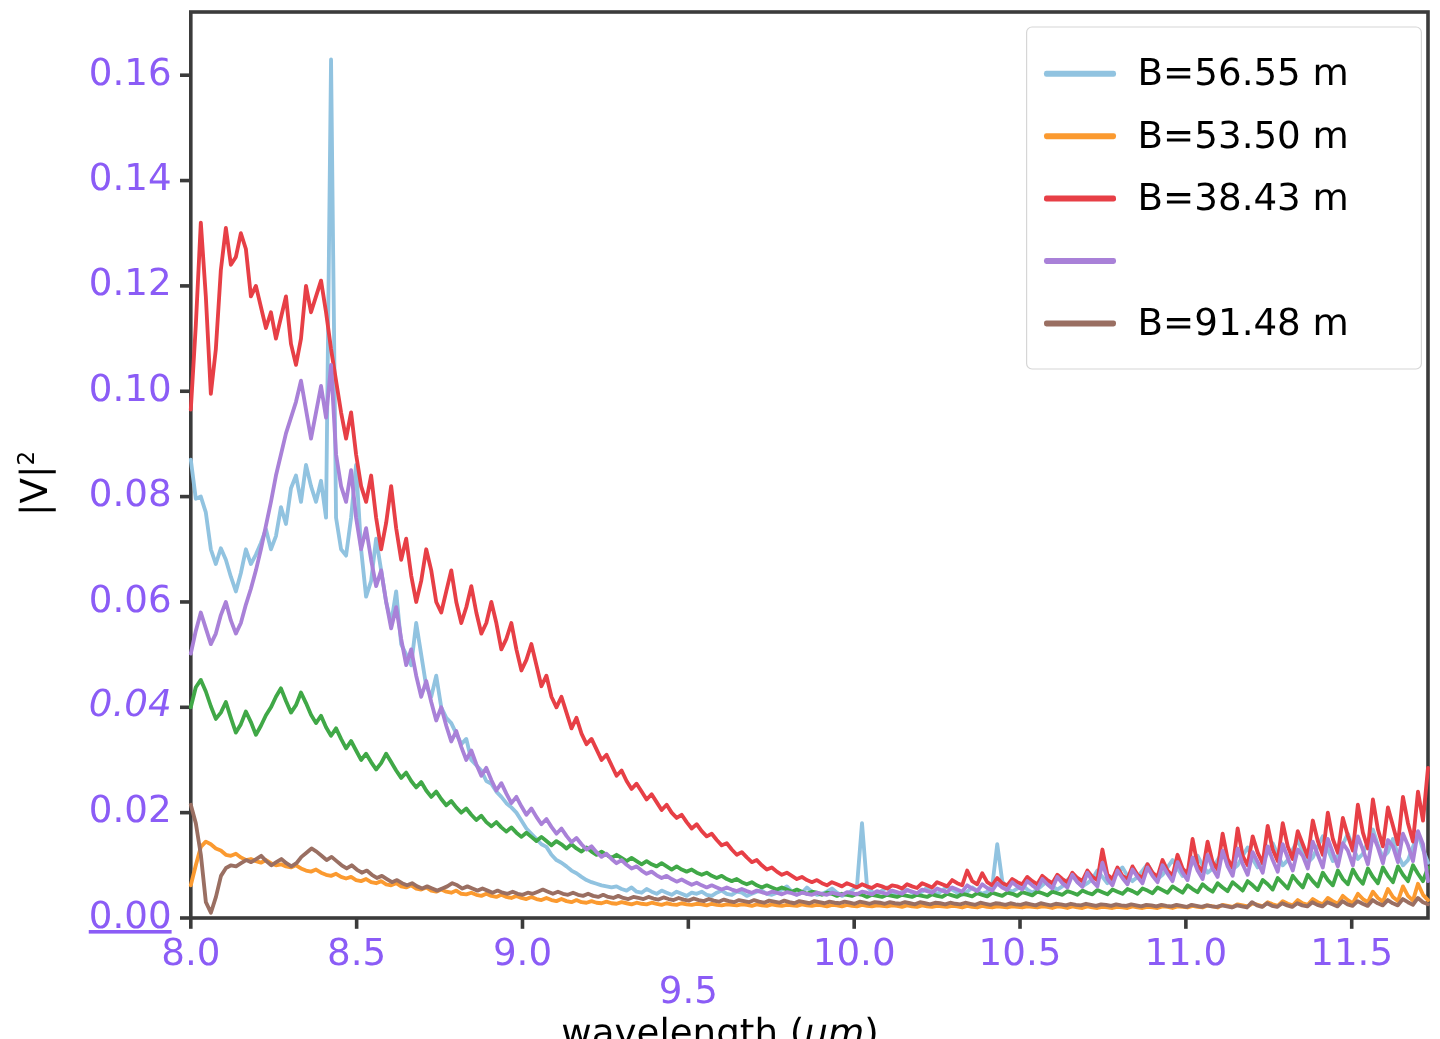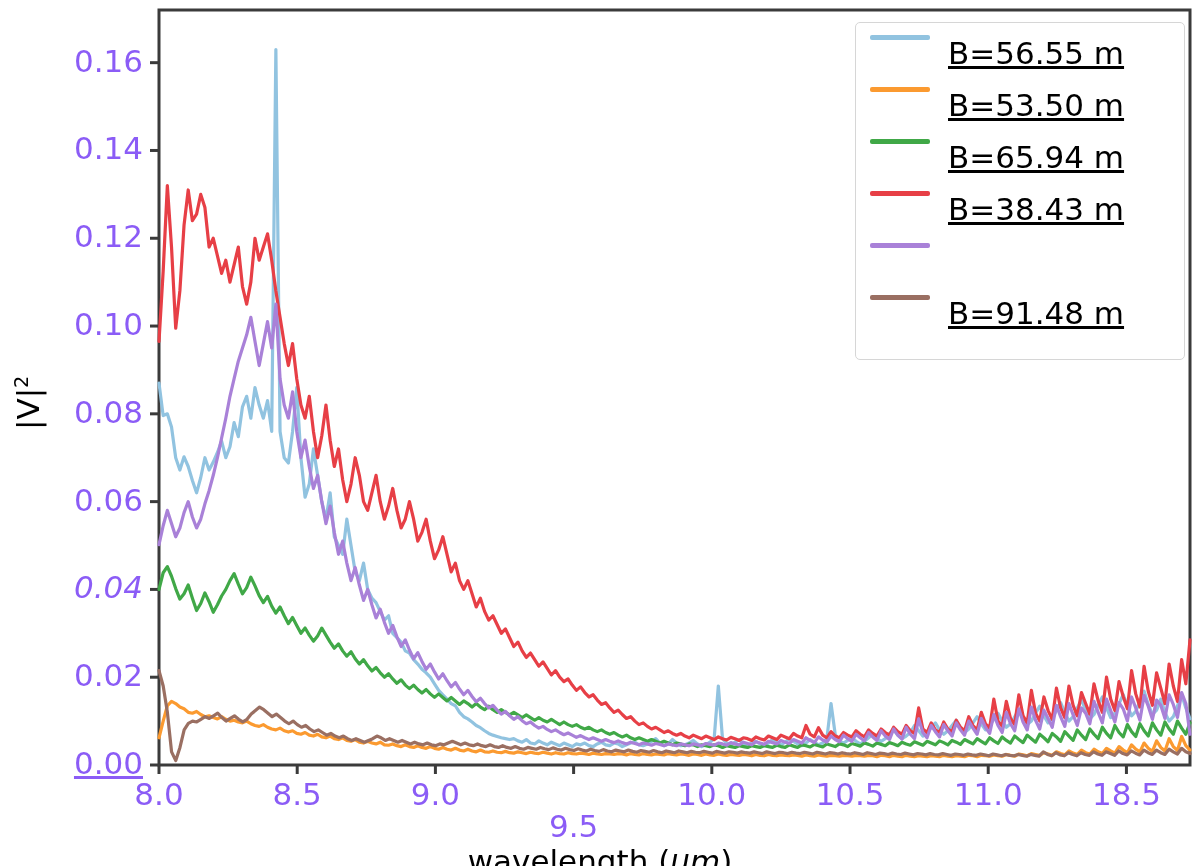--- a/index.html
+++ b/index.html
@@ -7,21 +7,21 @@
   #fig{position:relative;width:1200px;height:866px;background:#ffffff;}
   #plotsvg{position:absolute;left:0;top:0;width:1200px;height:866px;}
   .ytl,.xtl{position:absolute;color:#8b5cf6;font-size:31px;line-height:31px;white-space:nowrap;}
   .ytl{text-align:right;}
   .xtl{text-align:center;}
   #ylabel{position:absolute;color:#000;font-size:31px;white-space:nowrap;
           transform-origin:left top;transform:rotate(-90deg);}
   #xlabel{position:absolute;color:#000;font-size:31px;white-space:nowrap;text-align:center;}
   #legend{position:absolute;box-sizing:border-box;background:#ffffff;
           border:1px solid #d6d6d6;border-radius:5px;}
-  .lg-row{display:flex;align-items:flex-start;height:52px;text-decoration:underline;}
+  .lg-row{display:flex;align-items:center;height:52px;}
   .lg-swatch{width:60px;height:5px;border-radius:2px;margin-left:14px;margin-right:18px;}
   .lg-text{font-size:31px;color:#000;white-space:nowrap;}
   sup{font-size:0.62em;vertical-align:super;}
   .ital{font-style:italic;}
 </style>
 </head>
 <body>
 
 <div id="fig">
 
@@ -69,44 +69,40 @@
   <div id="legend" style="left: 855px; top: 22px; width: 330px; padding: 12px 0px; border-color: rgb(214, 214, 214);">
       <div class="lg-row">
         <div class="lg-swatch" style="background: rgb(145, 195, 224);"></div>
         <div class="lg-text">B=56.55 m</div>
       </div>
       <div class="lg-row">
         <div class="lg-swatch" style="background: rgb(251, 154, 48);"></div>
         <div class="lg-text">B=53.50 m</div>
       </div>
       <div class="lg-row">
-        <div class="lg-swatch" style="background: rgb(64, 168, 71);"></div>
-        <div class="lg-text">B=65.94 m</div>
-      </div>
-      <div class="lg-row">
         <div class="lg-swatch" style="background: rgb(231, 63, 70);"></div>
         <div class="lg-text">B=38.43 m</div>
       </div>
       <div class="lg-row">
         <div class="lg-swatch" style="background: rgb(169, 129, 216);"></div>
       </div>
       <div class="lg-row">
         <div class="lg-swatch" style="background: rgb(154, 111, 98);"></div>
         <div class="lg-text">B=91.48 m</div>
       </div>
     </div>
 
 <div class="xtl" style="left: 99px; top: 779px; width: 120px;">8.0</div>
     <div class="xtl" style="left: 237.204px; top: 779px; width: 120px;">8.5</div>
     <div class="xtl" style="left: 375.408px; top: 779px; width: 120px;">9.0</div>
     <div class="xtl" style="left: 513.611px; top: 779px; width: 120px; margin-top: 32px;">9.5</div>
     <div class="xtl" style="left: 651.815px; top: 779px; width: 120px;">10.0</div>
     <div class="xtl" style="left: 790.019px; top: 779px; width: 120px;">10.5</div>
     <div class="xtl" style="left: 928.223px; top: 779px; width: 120px;">11.0</div>
-    <div class="xtl" style="left: 1066.43px; top: 779px; width: 120px;">18.5</div>
+    <div class="xtl" style="left: 1066.43px; top: 779px; width: 120px;">11.5</div>
     <div class="ytl" style="left: -1px; top: 748px; width: 144px; text-decoration: underline;">0.00</div>
     <div class="ytl" style="left: -1px; top: 660.209px; width: 144px;">0.02</div>
     <div class="ytl" style="left: -1px; top: 572.419px; width: 144px; font-style: italic;">0.04</div>
     <div class="ytl" style="left: -1px; top: 484.628px; width: 144px;">0.06</div>
     <div class="ytl" style="left: -1px; top: 396.837px; width: 144px;">0.08</div>
     <div class="ytl" style="left: -1px; top: 309.047px; width: 144px;">0.10</div>
     <div class="ytl" style="left: -1px; top: 221.256px; width: 144px;">0.12</div>
     <div class="ytl" style="left: -1px; top: 133.465px; width: 144px;">0.14</div>
     <div class="ytl" style="left: -1px; top: 45.6744px; width: 144px;">0.16</div>
   </div>

